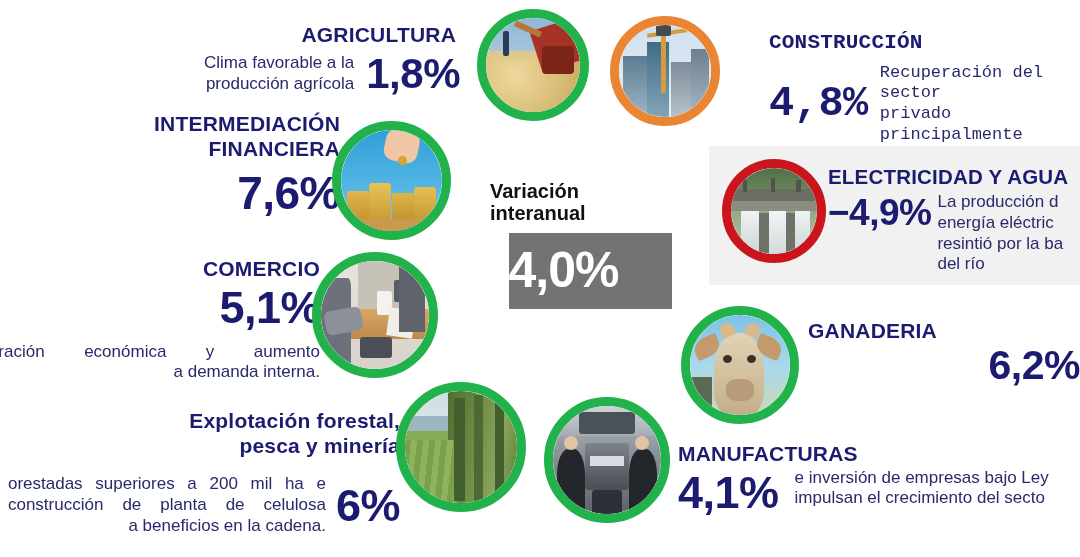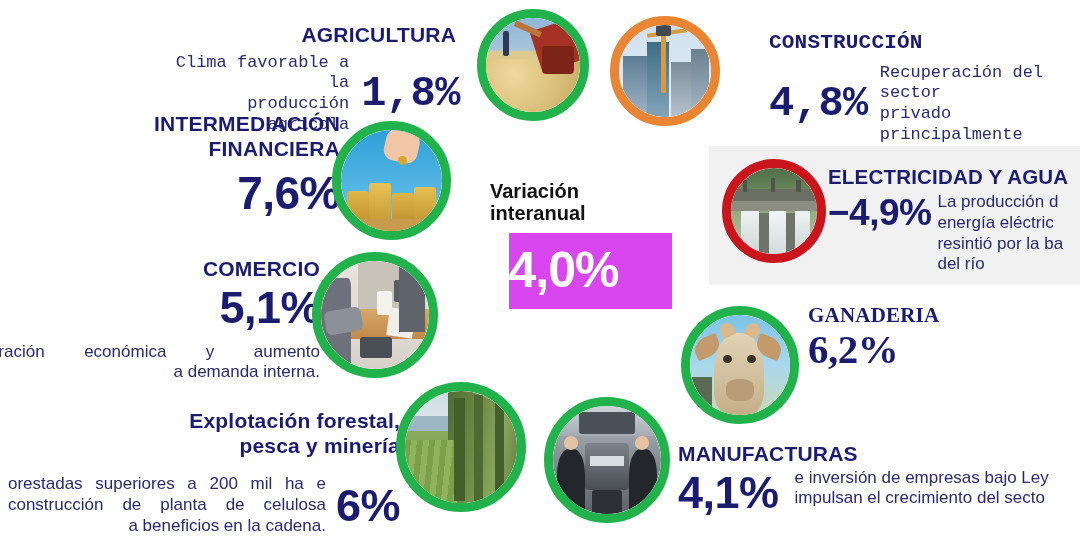--- a/index.html
+++ b/index.html
@@ -74,21 +74,21 @@
     text-align: left;
     width: 200px;
   }
   .badge-label {
     color: #111111;
     font-weight: bold;
     font-size: 20px;
     line-height: 1.12;
   }
   .badge-box {
-    background: #d946ef;
+    background: #737373;
     color: #ffffff;
     font-weight: bold;
     font-size: 50px;
     line-height: 1;
     padding: 12px 0 14px 0;
     margin: 8px 0 6px 0;
     letter-spacing: -1px;
   }
   .badge-foot {
     color: #111111;
@@ -107,21 +107,21 @@
 </style>
 </head>
 <body>
 
 <div id="infographic">
 
   <div id="elec-panel" class="blk" style="left:709px; top:146px; width:371px; height:139px;"></div>
 
   <div class="blk" style="left:150px; top:24px; width:310px;">
     <div class="sector-title ta-r" style="padding-right:4px;">AGRICULTURA</div>
-    <div class="row" style="margin-top:6px; justify-content:flex-end; font-family:Liberation Mono, monospace;">
+    <div class="row" style="margin-top:6px; justify-content:flex-end; ">
       <div class="desc ta-r" style="width:180px;">
         <div>Clima favorable a la</div>
         <div>producción agrícola</div>
       </div>
       <div class="pct" style="margin-left:12px;">1,8%</div>
     </div>
   </div>
 
   <div class="circle ring-green" style="left:477px; top:9px; width:112px; height:112px;">
     <div class="photo">
@@ -250,23 +250,23 @@
       <span style="left:66%; top:22%; width:26%; height:20%; background:#c49a6c; border-radius:10% 60% 10% 60%; transform:rotate(22deg);"></span>
       <span style="left:30%; top:8%; width:14%; height:14%; background:#d9b98c; border-radius:50% 50% 0 0; transform:rotate(-24deg);"></span>
       <span style="left:56%; top:8%; width:14%; height:14%; background:#d9b98c; border-radius:50% 50% 0 0; transform:rotate(24deg);"></span>
       <span style="left:33%; top:40%; width:9%; height:8%; background:#3a3128; border-radius:50%;"></span>
       <span style="left:57%; top:40%; width:9%; height:8%; background:#3a3128; border-radius:50%;"></span>
       <span style="left:36%; top:64%; width:28%; height:22%; background:#b89b78; border-radius:40%;"></span>
       <span style="left:0; top:62%; width:22%; height:38%; background:#5a6a52;"></span>
     </div>
   </div>
 
-  <div class="blk" style="left:808px; top:304px; width:272px;font-family:Liberation Serif, serif;">
+  <div class="blk" style="left:808px; top:320px; width:272px;">
     <div class="sector-title ta-l">GANADERIA</div>
-    <div class="row" style="margin-top:2px; align-items:center;">
+    <div class="row" style="margin-top:2px; align-items:flex-end;flex-direction:column;">
       <div class="pct" style="font-size:41px;">6,2%</div>
     </div>
   </div>
 
   <div class="blk" style="left:-30px; top:408px; width:430px;">
     <div class="sector-title ta-r" style="line-height:1.2;">
       <div>Explotación forestal,</div>
       <div>pesca y minería</div>
     </div>
     <div class="row" style="margin-top:16px; justify-content:flex-end; align-items:center;">

